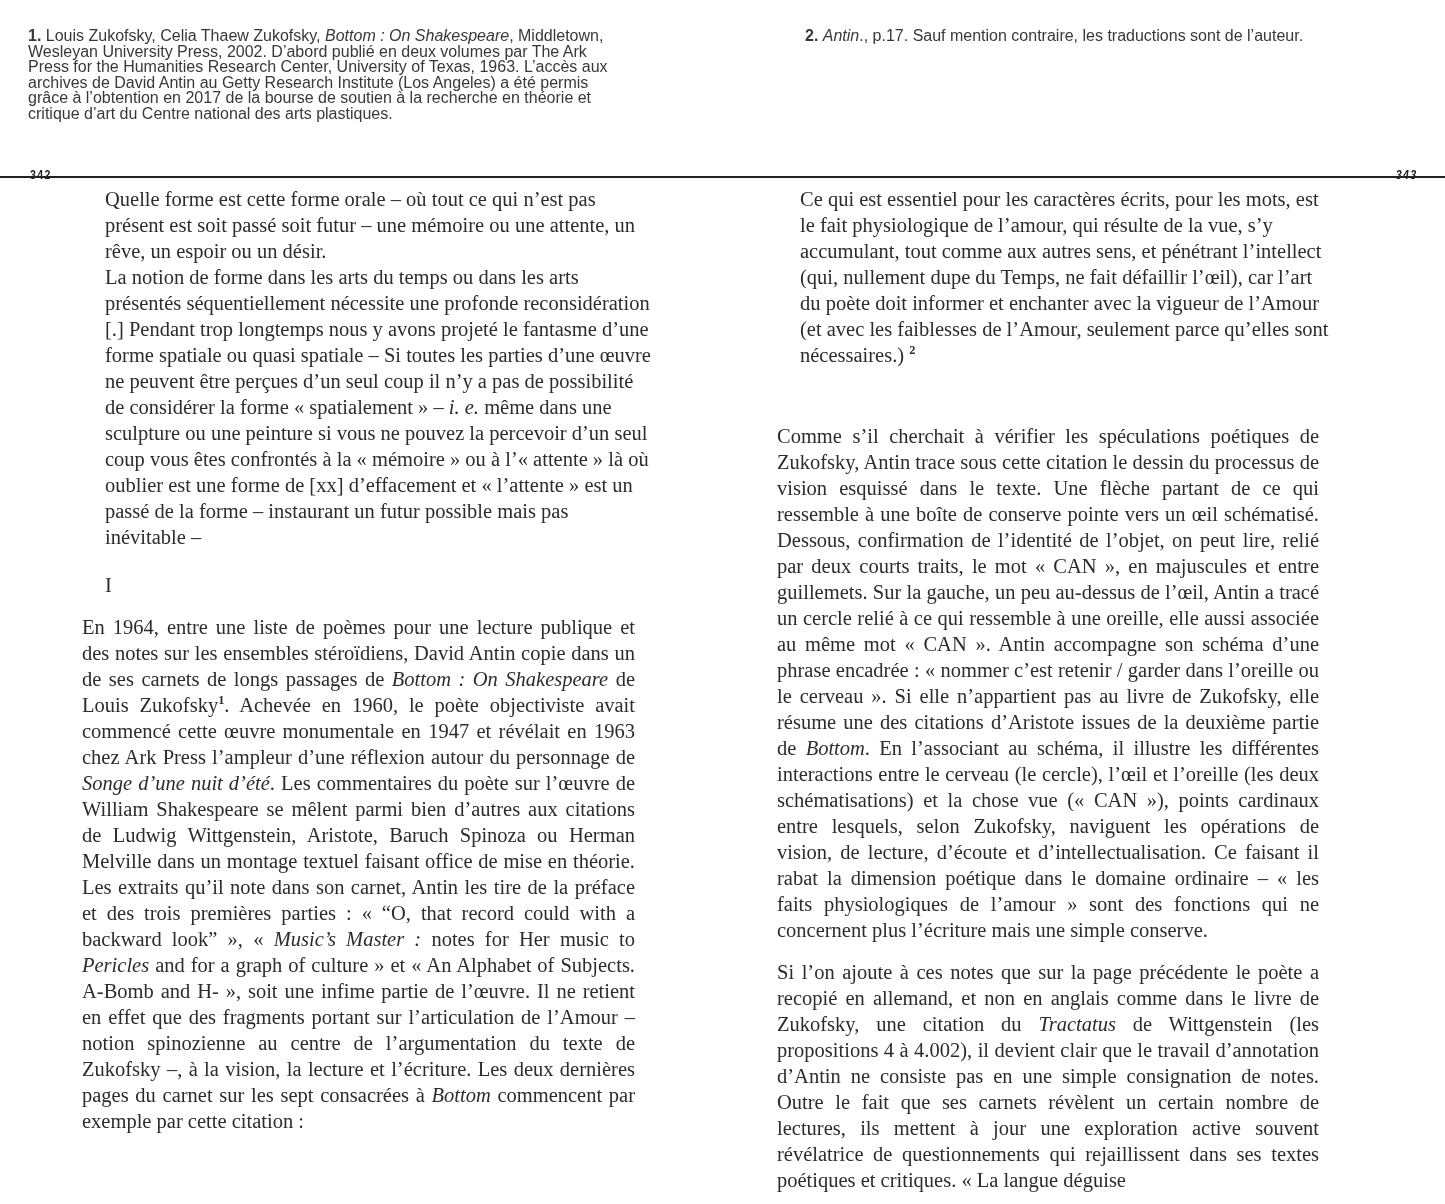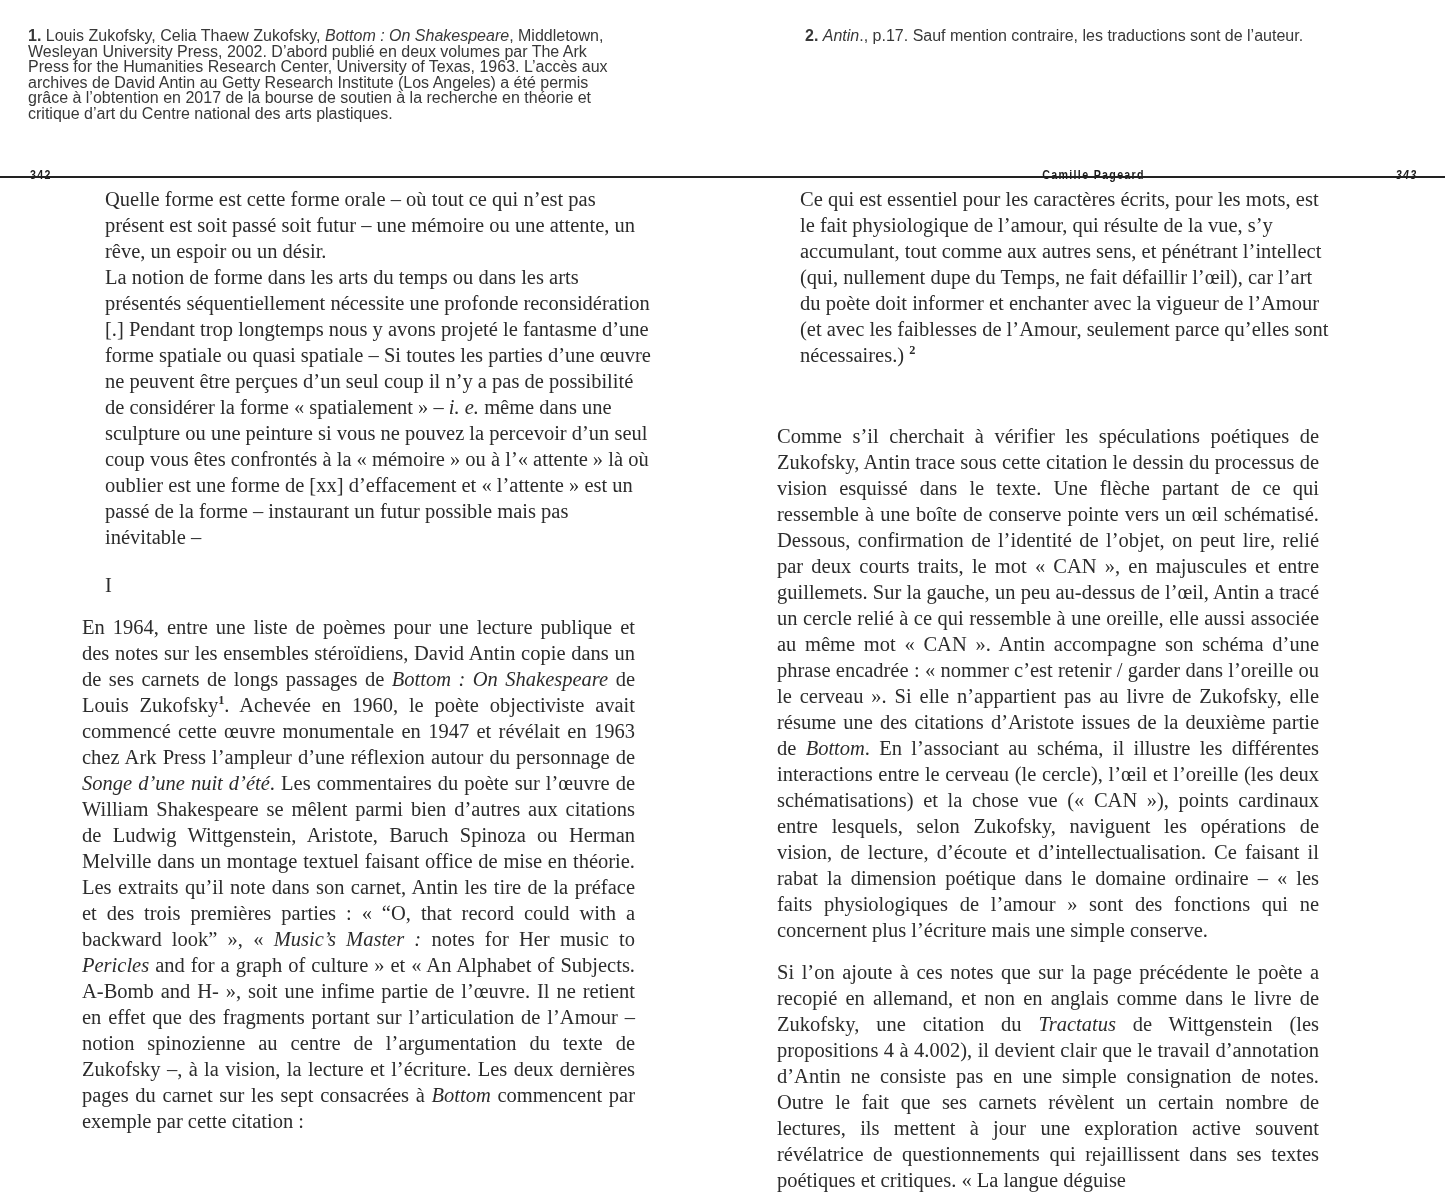--- a/index.html
+++ b/index.html
@@ -75,23 +75,20 @@
 
   <div class="footnote footnote-left"><span class="r-b">1.</span><span> Louis Zukofsky, Celia Thaew Zukofsky, </span><span class="r-i">Bottom : On Shakespeare</span><span>, Middletown, Wesleyan University Press, 2002. D’abord publié en deux volumes par The Ark Press for the Humanities Research Center, University of Texas, 1963. L’accès aux archives de David Antin au Getty Research Institute (Los Angeles) a été permis grâce à l’obtention en 2017 de la bourse de soutien à la recherche en théorie et critique d’art du Centre national des arts plastiques.</span></div>
 
   <div class="footnote footnote-right"><span class="r-b">2.</span><span> </span><span class="r-i">Antin</span><span>., p.17. Sauf mention contraire, les traductions sont de l’auteur.</span></div>
 
   <div class="runninghead pageno-left">
     <span class="cond">342</span>
   </div>
 
 
-  <div class="runninghead author-right">
-    <span class="cond">Camille Pageard</span>
-  </div>
 
   <div class="runninghead pageno-right">
     <span class="cond">343</span>
   </div>
 
   <div class="rule"></div>
 
   <div class="page-col left-col">
     <div class="quote">
       <p><span>Quelle forme est cette forme orale – où tout ce qui n’est pas présent est soit passé soit futur – une mémoire ou une attente, un rêve, un espoir ou un désir.</span></p>

